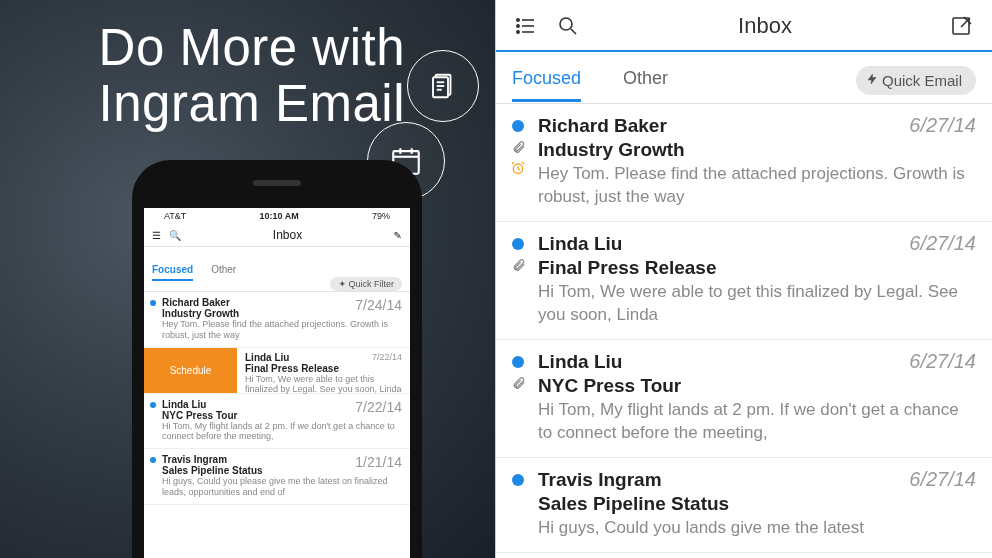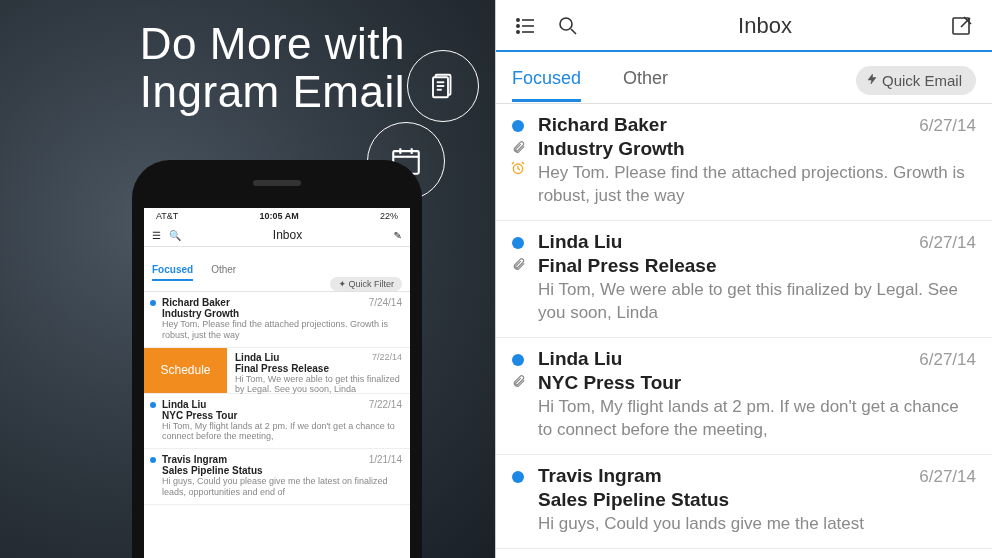--- a/index.html
+++ b/index.html
@@ -4,67 +4,67 @@
 <style>
 * { margin: 0; padding: 0; box-sizing: border-box; }
 body { font-family: -apple-system, BlinkMacSystemFont, "Helvetica Neue", Arial, sans-serif; width: 992px; height: 558px; overflow: hidden; display: flex; }
 
 
 .promo {
   width: 495px; height: 558px; position: relative;
   background: radial-gradient(ellipse at 30% 40%, #4a5560 0%, #2a323a 60%, #1a2028 100%);
   color: #fff; overflow: hidden;
 }
-.promo-title { position: absolute; top: 20px; right: 90px; font-size: 44px; font-weight: 200; text-align: right; line-height: 1.1; letter-spacing: 0.5px;}
+.promo-title { position: absolute; top: 20px; right: 90px; font-size: 51px; font-weight: 200; text-align: right; line-height: 1.1; letter-spacing: 0.5px;}
 .icon-circle { position: absolute; width: 72px; height: 72px; border: 1.5px solid #fff; border-radius: 50%; display:flex; align-items:center; justify-content:center; background: rgba(255,255,255,0.02);}
 .icon-circle.docs { top: 50px; right: 16px; }
 .icon-circle.cal  { top: 122px; right: 50px; width: 78px; height: 78px;}
 .icon-circle.mail { top: 194px; right: 126px; width: 86px; height: 86px; }
 .icon-circle svg { stroke:#fff; fill:none; stroke-width:1.5; }
 
 
 .phone { position:absolute; top: 160px; left: 132px; width: 290px; height: 560px; background:#111; border-radius: 38px; padding: 48px 12px 0 12px; }
 .phone::before { content:""; position:absolute; top:20px; left:50%; transform:translateX(-50%); width:48px; height:6px; border-radius:3px; background:#333;}
 .phone-screen { background:#fff; width:100%; height:100%; font-size:10px; color:#222; overflow:hidden; }
-.status { display:flex; justify-content:space-between; align-items:center; padding:3px 12px; font-size:9px; }
+.status { display:flex; justify-content:space-between; align-items:center; padding:3px 20px; font-size:9px; }
 .status .mid { font-weight:600; }
 .ph-head { display:flex; align-items:center; justify-content:space-between; padding:4px 8px; border-bottom:1px solid #e3e3e3;}
 .ph-head .title { font-size:12px; }
 .ph-tabs { display:flex; align-items:center; padding:6px 8px 0; border-bottom:1px solid #e3e3e3; gap:18px; font-size:10px;}
 .ph-tabs .focused { color:#1e88e5; border-bottom:2px solid #1e88e5; padding-bottom:4px; font-weight:600;}
 .ph-tabs .other { color:#777; padding-bottom:6px;}
 .ph-tabs .qf { margin-left:auto; background:#e8e8e8; border-radius:10px; padding:2px 8px; color:#555; font-size:9px;margin-top:24px;}
 .ph-row { padding:5px 8px 6px 18px; border-bottom:1px solid #eee; position:relative; }
 .ph-row .dot { position:absolute; left:6px; top:8px; width:6px; height:6px; background:#1e88e5; border-radius:50%;}
 .ph-row .sender { font-weight:700; font-size:10px; }
-.ph-row .date { float:right; color:#999; font-size:10px;}
+.ph-row .date { float:right; color:#999; font-size:14px;}
 .ph-row .subject { font-weight:700; font-size:10px; }
 .ph-row .preview { color:#888; font-size:9px; line-height:1.2; }
 .ph-row.sched { padding:0; height:46px; display:flex;}
-.ph-row.sched .orange { background:#f28c1e; color:#fff; width:83px; display:flex; align-items:center; justify-content:center; font-size:12px;text-align:right;}
+.ph-row.sched .orange { background:#f28c1e; color:#fff; width:93px; display:flex; align-items:center; justify-content:center; font-size:10px;text-align:right;}
 .ph-row.sched .rest { flex:1; padding:4px 8px 4px 8px; }
 
 
 .app { width: 497px; height: 558px; background:#fff; border-left:1px solid #ccc; display:flex; flex-direction:column; }
 .app-head { display:flex; align-items:center; padding:12px 16px 10px; }
 .app-head .title { flex:1; text-align:center; font-size:22px; color:#333; font-weight:400;}
 .ico-btn { width:28px; height:28px; display:flex; align-items:center; justify-content:center; }
 .ico-btn + .ico-btn { margin-left:14px; }
 .app-divider { height:2px; background:#1e88e5; }
 .app-tabs { display:flex; align-items:center; padding:14px 16px 0; gap:42px; border-bottom:1px solid #e0e0e0; }
 .app-tabs .focused { color:#1e88e5; font-size:18px; padding-bottom:10px; border-bottom:3px solid #1e88e5; }
 .app-tabs .other { color:#666; font-size:18px; padding-bottom:13px;}
 .app-tabs .qf { margin-left:auto; background:#e6e6e6; border-radius:18px; padding:6px 14px 6px 10px; color:#555; font-size:15px; display:flex; align-items:center; gap:4px; margin-bottom:8px;}
 .msg { padding:10px 16px 12px 42px; border-bottom:1px solid #eaeaea; position:relative; }
 .msg .dot { position:absolute; left:16px; top:16px; width:12px; height:12px; background:#1e88e5; border-radius:50%;}
 .msg .clip { position:absolute; left:16px; top:36px; color:#888; font-size:14px;}
 .msg .clock { position:absolute; left:14px; top:56px; }
 .msg .line1 { display:flex; justify-content:space-between; align-items:baseline;}
 .msg .sender { font-weight:700; font-size:19px; color:#222;}
-.msg .date { color:#9a9a9a; font-size:17px; }
+.msg .date { color:#9a9a9a; font-size:20px;font-style:italic; }
 .msg .subject { font-weight:700; font-size:19px; color:#222; margin-top:2px;}
 .msg .preview { color:#8a8a8a; font-size:17px; line-height:1.35; margin-top:2px;}
 svg.glyph { stroke:#333; fill:none; stroke-width:1.6; }
 </style>
 </head>
 <body>
 
 <div class="promo">
   <div class="promo-title">
     <div>Do More with</div>
@@ -96,22 +96,22 @@
     <svg width="40" height="40" viewBox="0 0 24 24">
         <rect x="3" y="6" width="18" height="13" rx="1"></rect>
         <polyline points="3,7 12,14 21,7"></polyline>
       </svg>
   </div>
 
   <div class="phone">
     <div class="phone-screen">
       <div class="status">
         <span>AT&amp;T</span>
-        <span class="mid">10:05 AM</span>
-        <span>22%</span>
+        <span class="mid">10:10 AM</span>
+        <span>79%</span>
       </div>
       <div class="ph-head">
         <span>☰</span>
         <span style="margin-left:8px;">🔍</span>
         <span class="title" style="flex:1;text-align:center;">Inbox</span>
         <span>✎</span>
       </div>
       <div class="ph-tabs">
         <span class="focused">Focused</span>
         <span class="other">Other</span>

